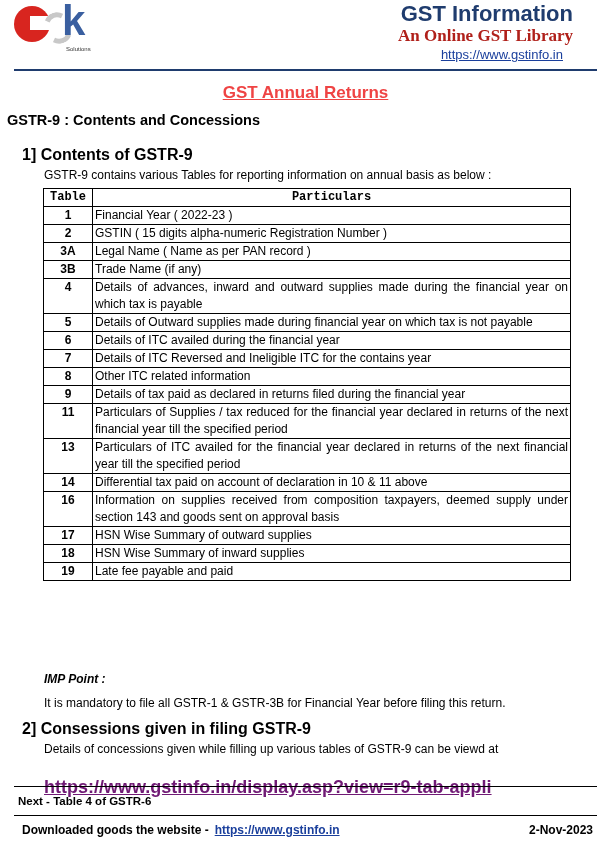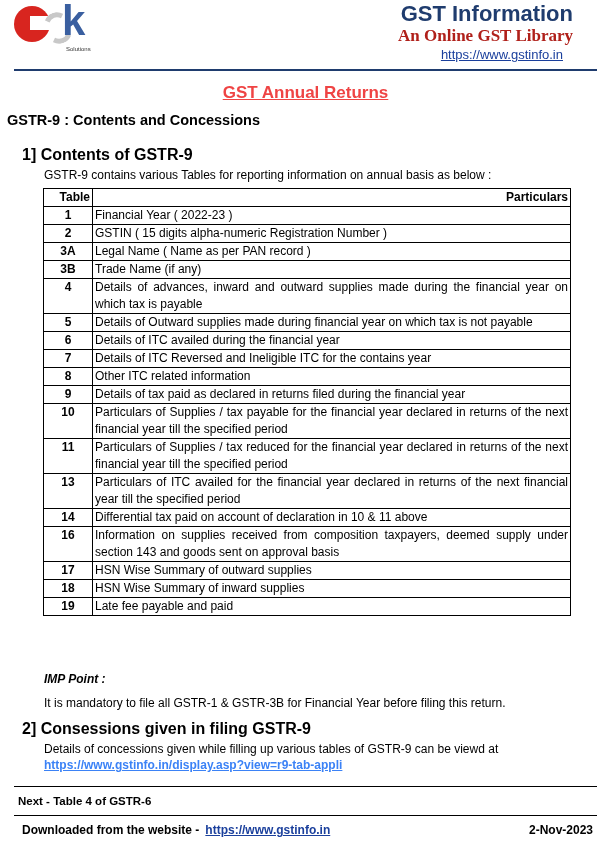--- a/index.html
+++ b/index.html
@@ -14,25 +14,25 @@
   .brand-title{font-family:Liberation Sans, sans-serif;font-weight:bold;font-size:22px;color:#1f3c6e;line-height:24px;}
   .brand-sub{font-family:"Liberation Serif",serif;font-weight:bold;font-size:17px;color:#b0201a;line-height:20px;margin-right:0;}
   .brand-url{font-family:"Liberation Sans",sans-serif;font-size:13px;color:#1a3f9c;text-decoration:underline;line-height:18px;margin-right:10px;}
   .hr{position:absolute;left:14px;right:14px;top:69px;border-top:2px solid #1f3c6e;}
   .doc-title{position:absolute;left:0;right:0;top:83px;text-align:center;font-size:17px;font-weight:bold;color:#ef4444;text-decoration:underline;}
   .doc-sub{position:absolute;left:0;right:0;top:112px;text-align:left;font-size:14.5px;font-weight:bold;margin-left:7px;}
   .sec{position:absolute;left:22px;font-size:16px;font-weight:bold;}
   .para{position:absolute;left:44px;font-size:12px;}
   table{position:absolute;left:43px;top:188px;width:528px;border-collapse:collapse;font-size:12px;}
   td,th{border:1.3px solid #000;padding:0 2px;line-height:17px;vertical-align:top;}
-  th{font-weight:bold;text-align:right;}
+  th{font-weight:bold;text-align:center;font-family:Liberation Mono, monospace;}
   td.n{width:44px;text-align:center;font-weight:bold;}
   td.p{text-align:justify;}
   .imp{position:absolute;left:44px;top:672px;font-size:12px;font-weight:bold;font-style:italic;}
-  .link{position:absolute;left:44px;top:758px;font-size:12px;font-weight:bold;color:#3b82f6;text-decoration:underline;}
+  .link{position:absolute;left:44px;top:777px;font-size:18px;font-weight:bold;color:#701a75;text-decoration:underline;}
   .rule{position:absolute;left:14px;right:14px;border-top:1.5px solid #000;}
   .next{position:absolute;left:18px;top:795px;font-size:11.5px;font-weight:bold;}
   .foot{position:absolute;left:22px;top:823px;font-size:12px;font-weight:bold;}
   .foot a{color:#1a3f9c;text-decoration:underline;margin-left:6px;}
   .date{position:absolute;right:18px;top:823px;font-size:12px;font-weight:bold;}
 </style>
 </head>
 <body>
 
 <div class="logo">
@@ -97,24 +97,20 @@
       </tr>
       <tr>
         <td class="n">8</td>
         <td class="p">Other ITC related information</td>
       </tr>
       <tr>
         <td class="n">9</td>
         <td class="p">Details of tax paid as declared in returns filed during the financial year</td>
       </tr>
       <tr>
-        <td class="n">10</td>
-        <td class="p">Particulars of Supplies / tax payable for the financial year declared in returns of the next financial year till the specified period</td>
-      </tr>
-      <tr>
         <td class="n">11</td>
         <td class="p">Particulars of Supplies / tax reduced for the financial year declared in returns of the next financial year till the specified period</td>
       </tr>
       <tr>
         <td class="n">13</td>
         <td class="p">Particulars of ITC availed for the financial year declared in returns of the next financial year till the specified period</td>
       </tr>
       <tr>
         <td class="n">14</td>
         <td class="p">Differential tax paid on account of declaration in 10 &amp; 11 above</td>
@@ -143,15 +139,15 @@
 
 <div class="sec" style="top:720px">2]  Consessions given in filing GSTR-9</div>
 <div class="para" style="top:742px">Details of concessions given while filling up various tables of GSTR-9 can be viewd at</div>
 <div class="link">https://www.gstinfo.in/display.asp?view=r9-tab-appli</div>
 
 <div class="rule" style="top:786px"></div>
 <div class="next">Next - Table 4 of GSTR-6</div>
 <div class="rule" style="top:815px"></div>
 
 <div class="foot">
-  <span>Downloaded from the website -</span><a>https://www.gstinfo.in</a>
+  <span>Downloaded goods the website -</span><a>https://www.gstinfo.in</a>
 </div>
 <div class="date">2-Nov-2023</div>
 
 </body></html>

